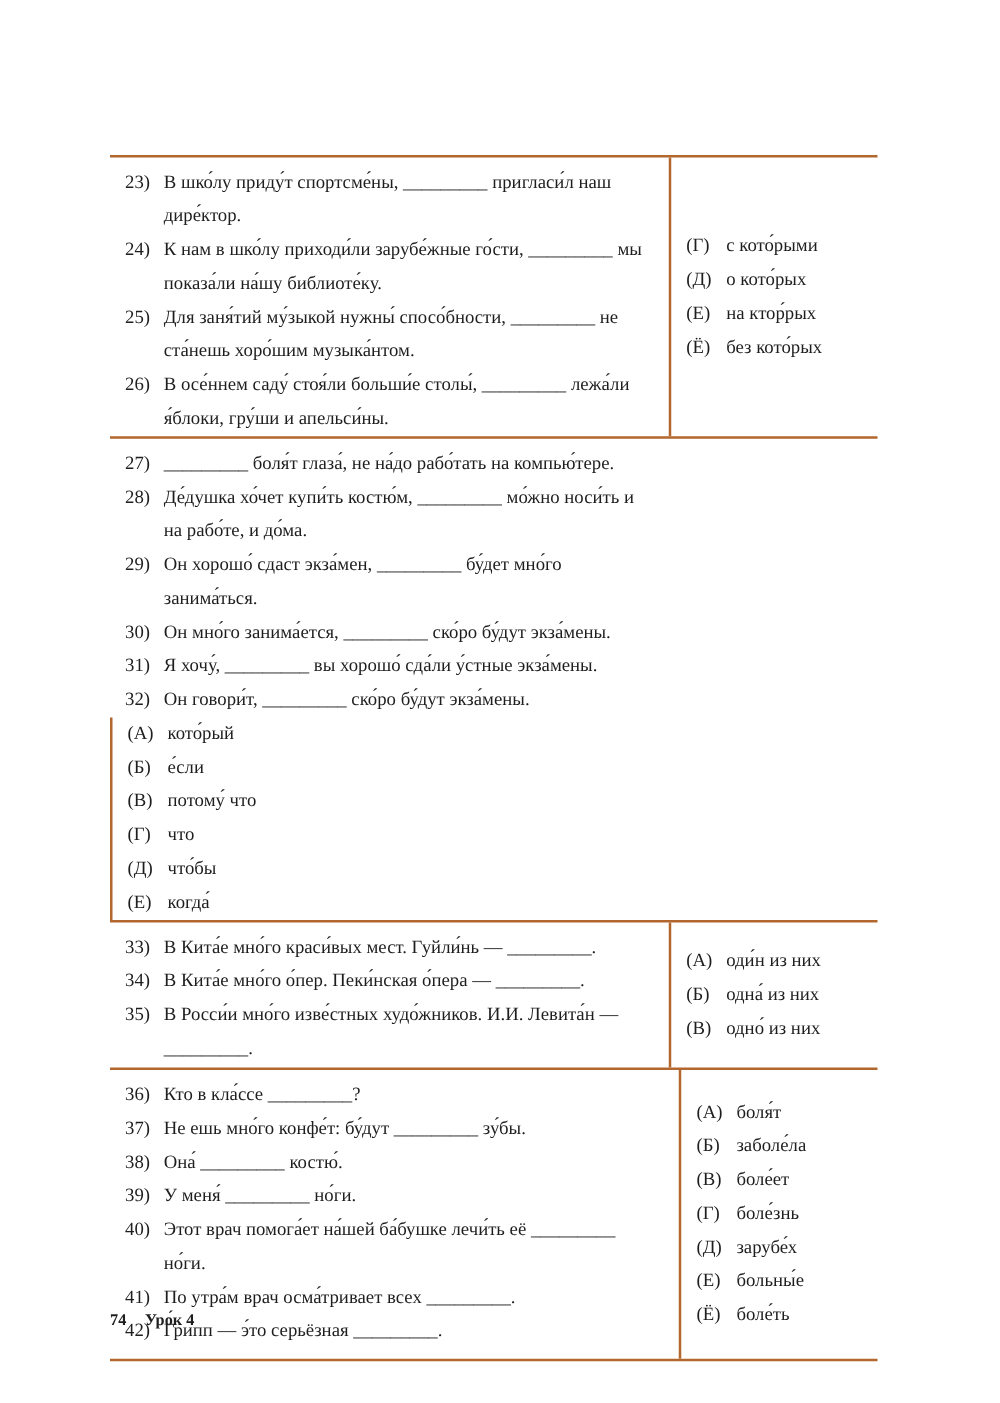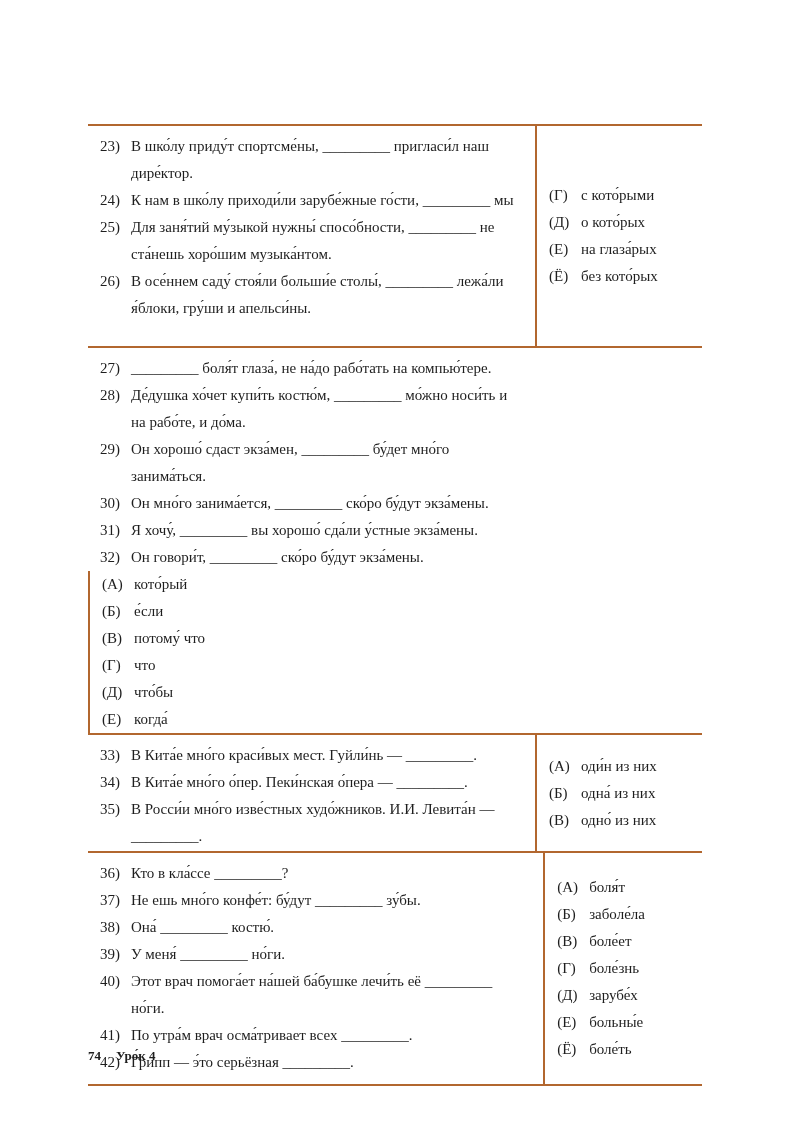--- a/index.html
+++ b/index.html
@@ -94,20 +94,21 @@
           <span class="q-num">23)</span>
           <span class="q-text">
             <div class="q-line">В шко́лу приду́т спортсме́ны, _________ пригласи́л наш</div>
             <div class="q-line">дире́ктор.</div>
           </span>
         </div>
         <div class="question">
           <span class="q-num">24)</span>
           <span class="q-text">
             <div class="q-line">К нам в шко́лу приходи́ли зарубе́жные го́сти, _________ мы</div>
+            <div class="q-line">показа́ли на́шу библиоте́ку.</div>
           </span>
         </div>
         <div class="question">
           <span class="q-num">25)</span>
           <span class="q-text">
             <div class="q-line">Для заня́тий му́зыкой нужны́ спосо́бности, _________ не</div>
             <div class="q-line">ста́нешь хоро́шим музыка́нтом.</div>
           </span>
         </div>
         <div class="question">
@@ -122,21 +123,21 @@
         <div class="option">
           <span class="opt-marker">(Г)</span>
           <span class="opt-label">с кото́рыми</span>
         </div>
         <div class="option">
           <span class="opt-marker">(Д)</span>
           <span class="opt-label">о кото́рых</span>
         </div>
         <div class="option">
           <span class="opt-marker">(Е)</span>
-          <span class="opt-label">на глаза́рых</span>
+          <span class="opt-label">на ктор́рых</span>
         </div>
         <div class="option">
           <span class="opt-marker">(Ё)</span>
           <span class="opt-label">без кото́рых</span>
         </div>
       </div>
     </div>
     <div class="block block-2">
       <div class="q-cell">
         <div class="question">

